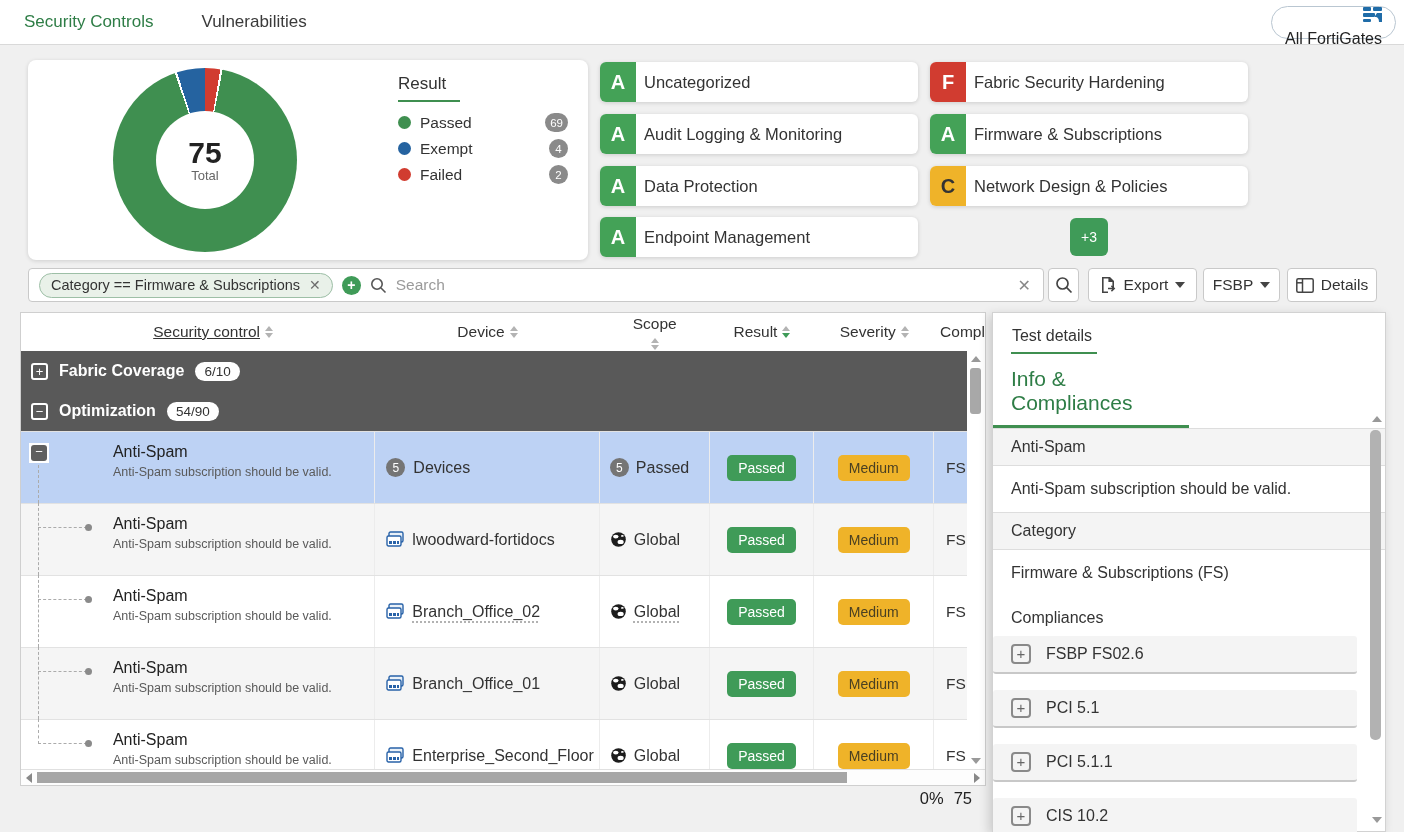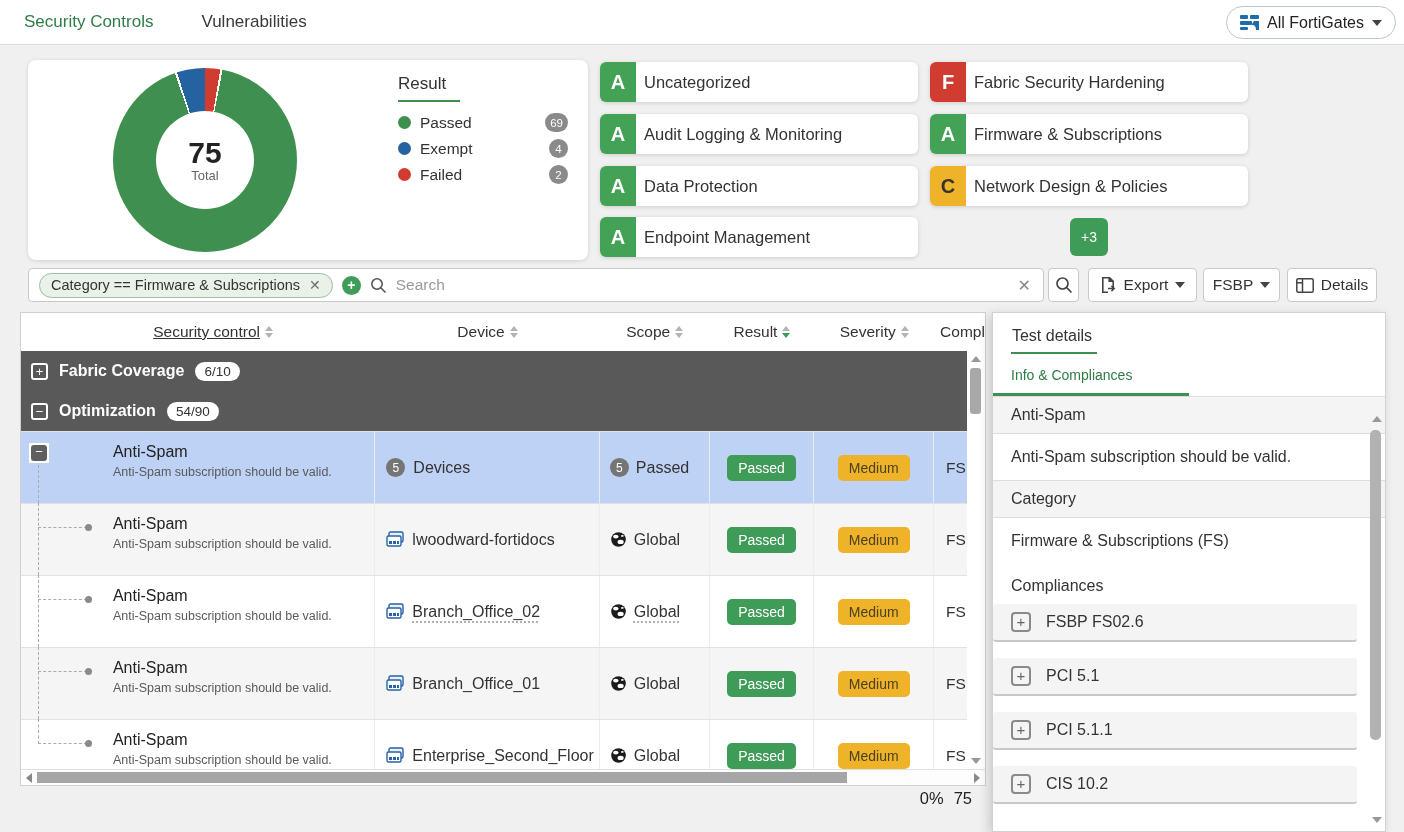--- a/index.html
+++ b/index.html
@@ -6,23 +6,23 @@
   html,body { width:1404px; height:832px; overflow:hidden; background:#f0f0f0;
               font-family:"Liberation Sans", sans-serif; color:#333; }
   .app { position:relative; width:1404px; height:832px; }
 
   
   .topbar { position:absolute; top:0; left:0; width:1404px; height:45px; background:#fff;
             border-bottom:1px solid #d9d9d9; }
   .tabs { position:absolute; left:0; top:0; height:45px; display:flex; }
   .tab { padding:12px 24px 0; font-size:17px; color:#3a3a3a; height:49px; cursor:pointer; }
   .tab.active { color:#2e7d46; border-bottom:4px solid #3f8f50; }
-  .fgt-btn { position:absolute; right:8px; top:6px; height:33px; display:flex; align-items:center;
+  .fgt-btn { position:absolute; right:8px; top:6px; height:33px; display:flex; align-items:flex-end;
              gap:8px; background:#fff; border:1px solid #b9c6d1; border-radius:17px; padding:0 13px;
-             font-size:16px; color:#222; cursor:pointer; }
+             font-size:16px; color:#222; cursor:pointer;flex-direction:column; }
   .caret { width:0; height:0; border-left:5px solid transparent; border-right:5px solid transparent;
            border-top:6px solid #444; display:inline-block; }
 
   
   .content { position:absolute; top:45px; left:0; width:1404px; height:787px; background:#f0f0f0; }
 
   
   .summary-card { position:absolute; left:28px; top:15px; width:560px; height:200px; background:#fff;
                   border-radius:8px; box-shadow:0 1px 4px rgba(0,0,0,.14); }
   .donut { position:absolute; left:85px; top:8px; width:184px; height:184px; border-radius:50%;
@@ -75,21 +75,21 @@
   
   .table { position:absolute; left:20px; top:267px; width:966px; height:474px; background:#fff;
            border:1px solid #cfcfcf; overflow:hidden; }
   .thead { display:flex; height:38px; align-items:center; font-size:15.5px; color:#333; }
   .th { display:flex; align-items:center; justify-content:center; gap:5px; height:100%; }
   .sort { display:inline-flex; flex-direction:column; gap:2px; }
   .sort i { width:0; height:0; border-left:4.5px solid transparent; border-right:4.5px solid transparent; }
   .sort .up { border-bottom:5px solid #b3b3b3; }
   .sort .down { border-top:5px solid #b3b3b3; }
   .sort .down.green { border-top-color:#3f9b58; }
-  .c0{width:30px;} .c1{width:325px;text-decoration:underline;} .c2{width:225px;} .c3{width:110px;} .c4{width:105px;}
+  .c0{width:30px;} .c1{width:325px;text-decoration:underline;} .c2{width:225px;} .c3{width:110px;flex-direction:column;} .c4{width:105px;}
   .c5{width:120px;} .c6{width:51px; overflow:hidden; justify-content:flex-start; padding-left:6px;}
 
   .group-row { height:40px; display:flex; align-items:center; gap:11px; padding-left:10px;
                color:#fff; font-size:16px; font-weight:600; cursor:pointer; }
   .gbox { width:17px; height:17px; border:2px solid #fff; border-radius:3px; font-size:13px;
           font-weight:normal; display:flex; align-items:center; justify-content:center; line-height:1; }
   .gbadge { background:#fff; color:#333; border-radius:10px; padding:2px 9px; font-size:13.5px;
             font-weight:normal; }
 
   .row { height:72px; display:flex; position:relative; border-top:1px solid #e2e2e2; background:#fff; }
@@ -138,21 +138,21 @@
   .hthumb { position:absolute; left:16px; top:2px; width:810px; height:11px; background:#a6a6a6; }
 
   .table-footer { position:absolute; top:744px; right:432px; display:flex; gap:10px;
                   font-size:16.5px; color:#222; }
 
   
   .panel { position:absolute; left:992px; top:267px; width:394px; height:520px; background:#fff;
            border:1px solid #d2d2d2; box-shadow:-3px 3px 10px rgba(0,0,0,.16); }
   .panel-tab { display:inline-block; margin:14px 0 0 18px; font-size:16px; color:#333;
                padding:0 4px 7px 0; border-bottom:2px solid #3f8f50; min-width:86px; cursor:pointer;text-align:center; }
-  .panel-subtab { margin-top:13px; padding:0 0 10px 18px; color:#2e7d46; font-size:14px;
+  .panel-subtab { margin-top:13px; padding:0 0 10px 18px; color:#2e7d46; font-size:21px;
                   border-bottom:3px solid #3f8f50; width:196px; cursor:pointer; }
   .p-row-label { background:#f4f4f4; border-top:1px solid #ddd; border-bottom:1px solid #ddd;
                  padding:9px 18px; font-size:16px; color:#333; }
   .p-row-value { padding:14px 18px; font-size:16px; color:#333; }
   .p-section { padding:13px 18px 9px; font-size:16px; color:#333; }
   .p-acc { background:#f4f4f4; border-bottom:2px solid #c8c8c8; border-radius:3px; height:38px;
            display:flex; align-items:center; gap:15px; padding:0 18px; margin-right:28px;
            font-size:16px; color:#333; cursor:pointer; }
   .p-acc + .p-acc { margin-top:16px; }
   .p-acc-wrap > .p-acc:first-child { margin-top:0; }

